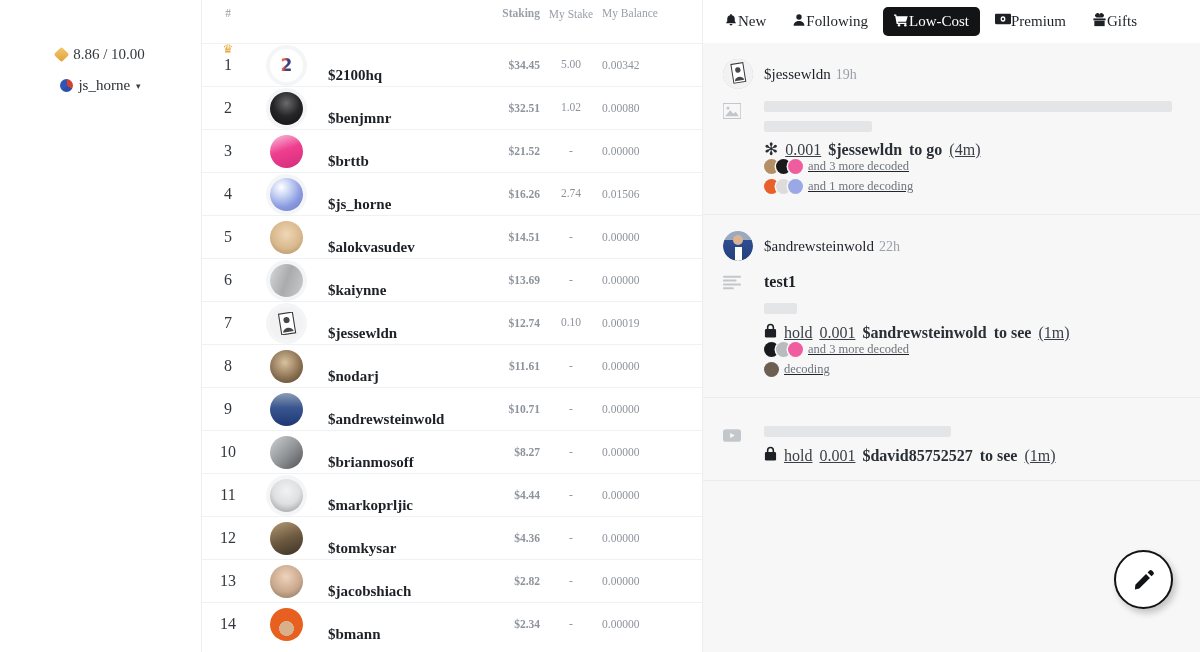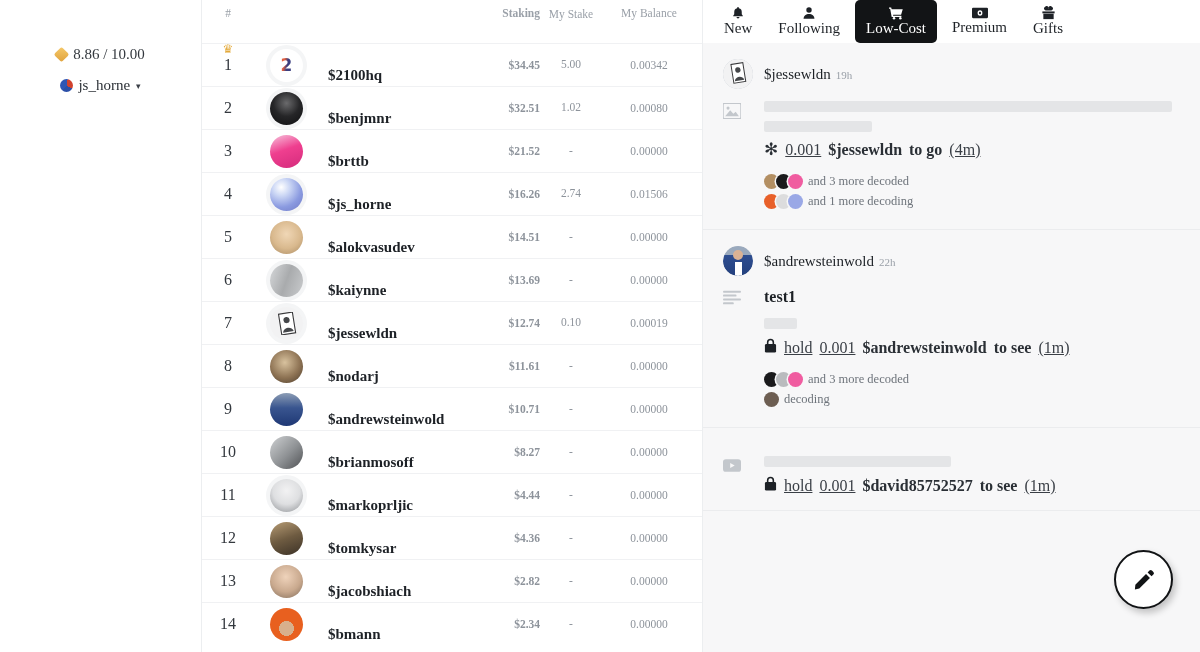--- a/index.html
+++ b/index.html
@@ -77,21 +77,21 @@
     padding: 7px 0 0 0;
     font-size: 11.5px;
     color: #9aa0a8;
     font-family: "Liberation Serif", serif;
   }
   .c-rank  { width: 52px; flex: 0 0 52px; text-align: center; }
   .c-ava   { width: 70px; flex: 0 0 70px; }
   .c-name  { flex: 1 1 auto; padding-left: 4px; margin-top: 21px; }
   .c-stake { width: 76px; flex: 0 0 76px; text-align: right; font-weight: bold; }
   .c-mine  { width: 62px; flex: 0 0 62px; text-align: center; line-height: 1.35; }
-  .c-bal   { width: 100px; flex: 0 0 100px; text-align: center; padding-right: 6px;}
+  .c-bal   { width: 100px; flex: 0 0 100px; text-align: left; padding-right: 6px;}
 
   .row {
     display: flex; align-items: center;
     height: 43px;
     border-top: 1px solid #f0f1f3;
     cursor: pointer;
   }
   .row .c-rank { font-size: 16px; color: #33383e; position: relative; }
   .row .c-name { font-size: 15px; font-weight: 700; color: #1d2126; }
   .row .c-stake, .row .c-mine, .row .c-bal { font-size: 11.5px; color: #8d939b; }
@@ -118,59 +118,58 @@
     overflow: hidden;
   }
   .topnav {
     height: 43px;
     background: #ffffff;
     display: flex; align-items: center;
     padding-left: 10px;
     gap: 4px;
   }
   .nav-item {
-    display: flex; align-items: center; 
+    display: flex; 
     padding: 6px 11px;
     font-size: 15px;
     color: #1d2126;
     border-radius: 5px;
     cursor: pointer;
     white-space: nowrap;
-    flex-direction: column;
   }
   .nav-item.active { background: #121416; color: #ffffff; }
   .nav-item svg { display: block; }
 
   .post {
     padding: 16px 0 15px 20px;
     border-bottom: 1px solid #ebecee;
     position: relative;
   }
   .post-head { display: flex; align-items: center; gap: 11px; }
   .p-ava {
     width: 30px; height: 30px; border-radius: 50%;
     background: #cfd4da; flex: 0 0 auto; overflow: hidden;
     display:flex;align-items:center;justify-content:center;
   }
   .p-name { font-size: 15px; color: #1d2126; }
-  .p-time { font-size: 11px; color: #9aa0a8; margin-left: 5px; }
+  .p-time { font-size: 14px; color: #9aa0a8; margin-left: 5px; }
   .post-body { display: flex; margin-top: 12px; }
   .p-type {
     width: 41px; flex: 0 0 41px;
     color: #c3c7cc;
     padding-top: 2px;
   }
   .p-content { flex: 1 1 auto; padding-right: 20px; }
   .p-title { font-size: 16px; font-weight: 700; color: #1d2126; margin-bottom: 12px; }
   .skel { background: #e4e5e7; border-radius: 2px; height: 11px; margin-bottom: 9px; }
   .unlock { font-size: 16px; color: #2a2f35; display: flex; align-items: baseline; gap: 7px; }
   .unlock b { font-weight: 700; }
   .unlock .grey { color: #3a3f46; font-weight: 400; text-decoration: underline; }
   .asterisk { font-family: "DejaVu Sans", sans-serif; font-weight: 700; font-size: 17px; line-height: 1; }
-  .decoders { margin-top: 15px; }
+  .decoders { margin-top: 0; text-decoration: underline; }
   .dec-line {
     display: flex; align-items: center; gap: 0;
     font-size: 12.5px; color: #6e747b;
     margin-bottom: 5px;
   }
   .stack { display: flex; margin-right: 8px; }
   .stack span {
     width: 15px; height: 15px; border-radius: 50%;
     display: inline-block; margin-right: -3px;
     box-shadow: 0 0 0 1.5px #f7f7f8;

